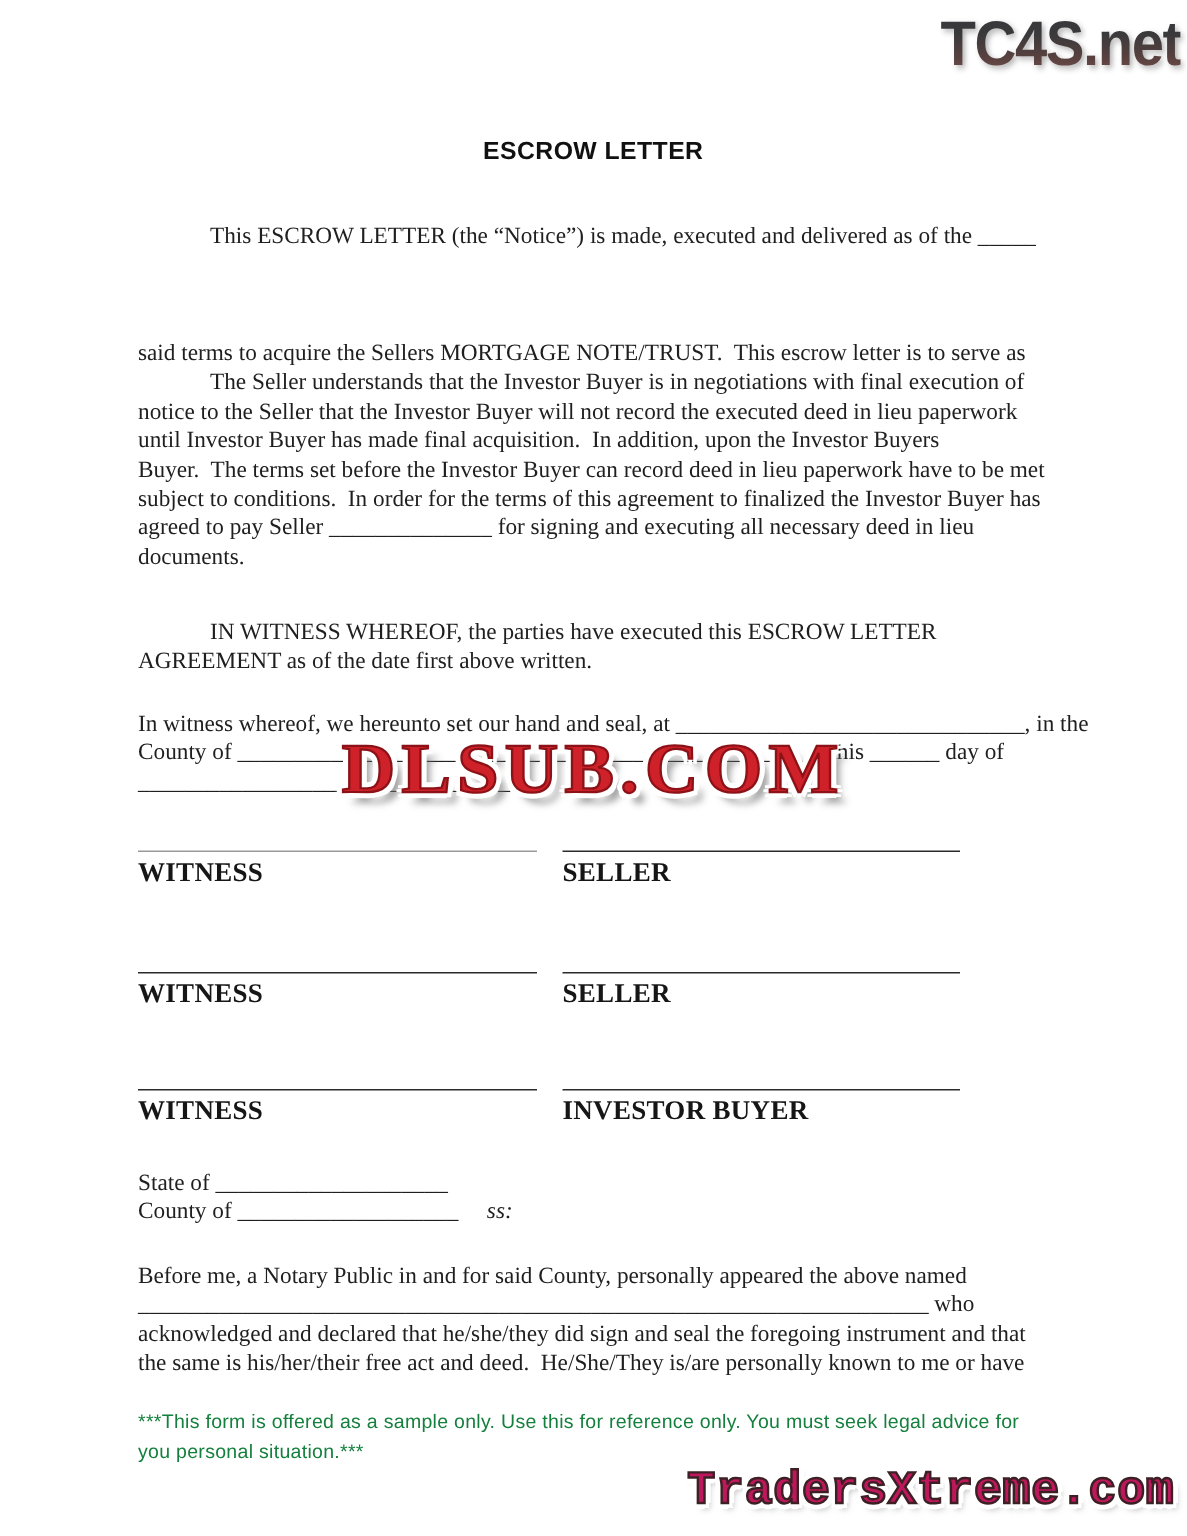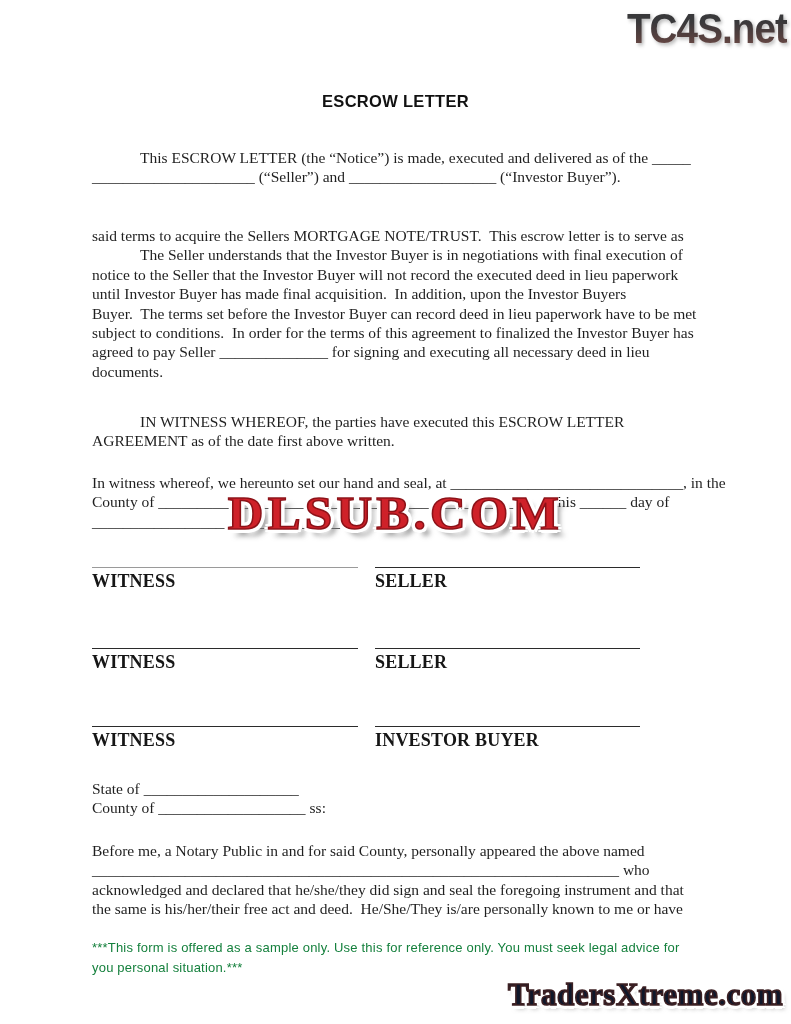--- a/index.html
+++ b/index.html
@@ -40,21 +40,21 @@
   .sig-line { height:0; border-bottom:1.6px solid #2b2b2b; }
   .sig-line.faded { border-bottom-color:#9a9a9a; }
   .sig-label {
     margin-top:3px;
     font-family:"Liberation Serif", serif;
     font-weight:bold; font-size:18px; color:#161616;
     letter-spacing:.2px;
   }
 
   
-  .countyrow .ss { margin-left:4px; }
+  .countyrow .ss { margin-left:19px;font-style:italic; }
 
   
   .disclaimer .line {
     font-family:"Liberation Sans", sans-serif;
     font-size:13px; line-height:19.5px; color:#15803d;
     letter-spacing:.2px; white-space:pre;
   }
 
   
   .wm-top {
@@ -78,41 +78,40 @@
     -webkit-text-stroke:1.5px #8c1218;
     text-shadow:
       -3px -3px 0 #fff, 3px -3px 0 #fff, -3px 3px 0 #fff, 3px 3px 0 #fff,
       -4px 0 0 #fff, 4px 0 0 #fff, 0 -4px 0 #fff, 0 4px 0 #fff,
       6px 7px 5px rgba(110,110,110,.65);
     z-index:5;
   }
 
   .wm-bottom {
     position:absolute; top:977px; right:8px;
-    font-family:Liberation Serif, serif;
+    font-family:Liberation Mono, monospace;
     font-weight:bold; font-size:31px; letter-spacing:.5px;
-    color:#0f172a;
+    color:#be185d;
     -webkit-text-stroke:1.6px #3c2023;
     text-shadow:
       -3px -3px 0 #fff, 3px -3px 0 #fff, -3px 3px 0 #fff, 3px 3px 0 #fff,
       -4px 0 0 #fff, 4px 0 0 #fff, 0 -4px 0 #fff, 0 4px 0 #fff,
       3px 4px 4px rgba(130,130,130,.6);
     z-index:5;
   }
 </style>
 </head>
 <body>
 
 <div class="wm-top">TC4S.net</div>
 
 <div class="doc-title">ESCROW LETTER</div>
 
 <div class="block" style="top:148px">
   <div class="line indent">This ESCROW LETTER (the “Notice”) is made, executed and delivered as of the _____</div>
-  <div class="line">_____________________ (“Seller”) and ___________________ (“Investor Buyer”).</div>
 </div>
 
 <div class="block" style="top:226px">
   <div class="line">said terms to acquire the Sellers MORTGAGE NOTE/TRUST.  This escrow letter is to serve as</div>
   <div class="line indent">The Seller understands that the Investor Buyer is in negotiations with final execution of</div>
   <div class="line">notice to the Seller that the Investor Buyer will not record the executed deed in lieu paperwork</div>
   <div class="line">until Investor Buyer has made final acquisition.  In addition, upon the Investor Buyers</div>
   <div class="line">Buyer.  The terms set before the Investor Buyer can record deed in lieu paperwork have to be met</div>
   <div class="line">subject to conditions.  In order for the terms of this agreement to finalized the Investor Buyer has</div>
   <div class="line">agreed to pay Seller ______________ for signing and executing all necessary deed in lieu</div>

